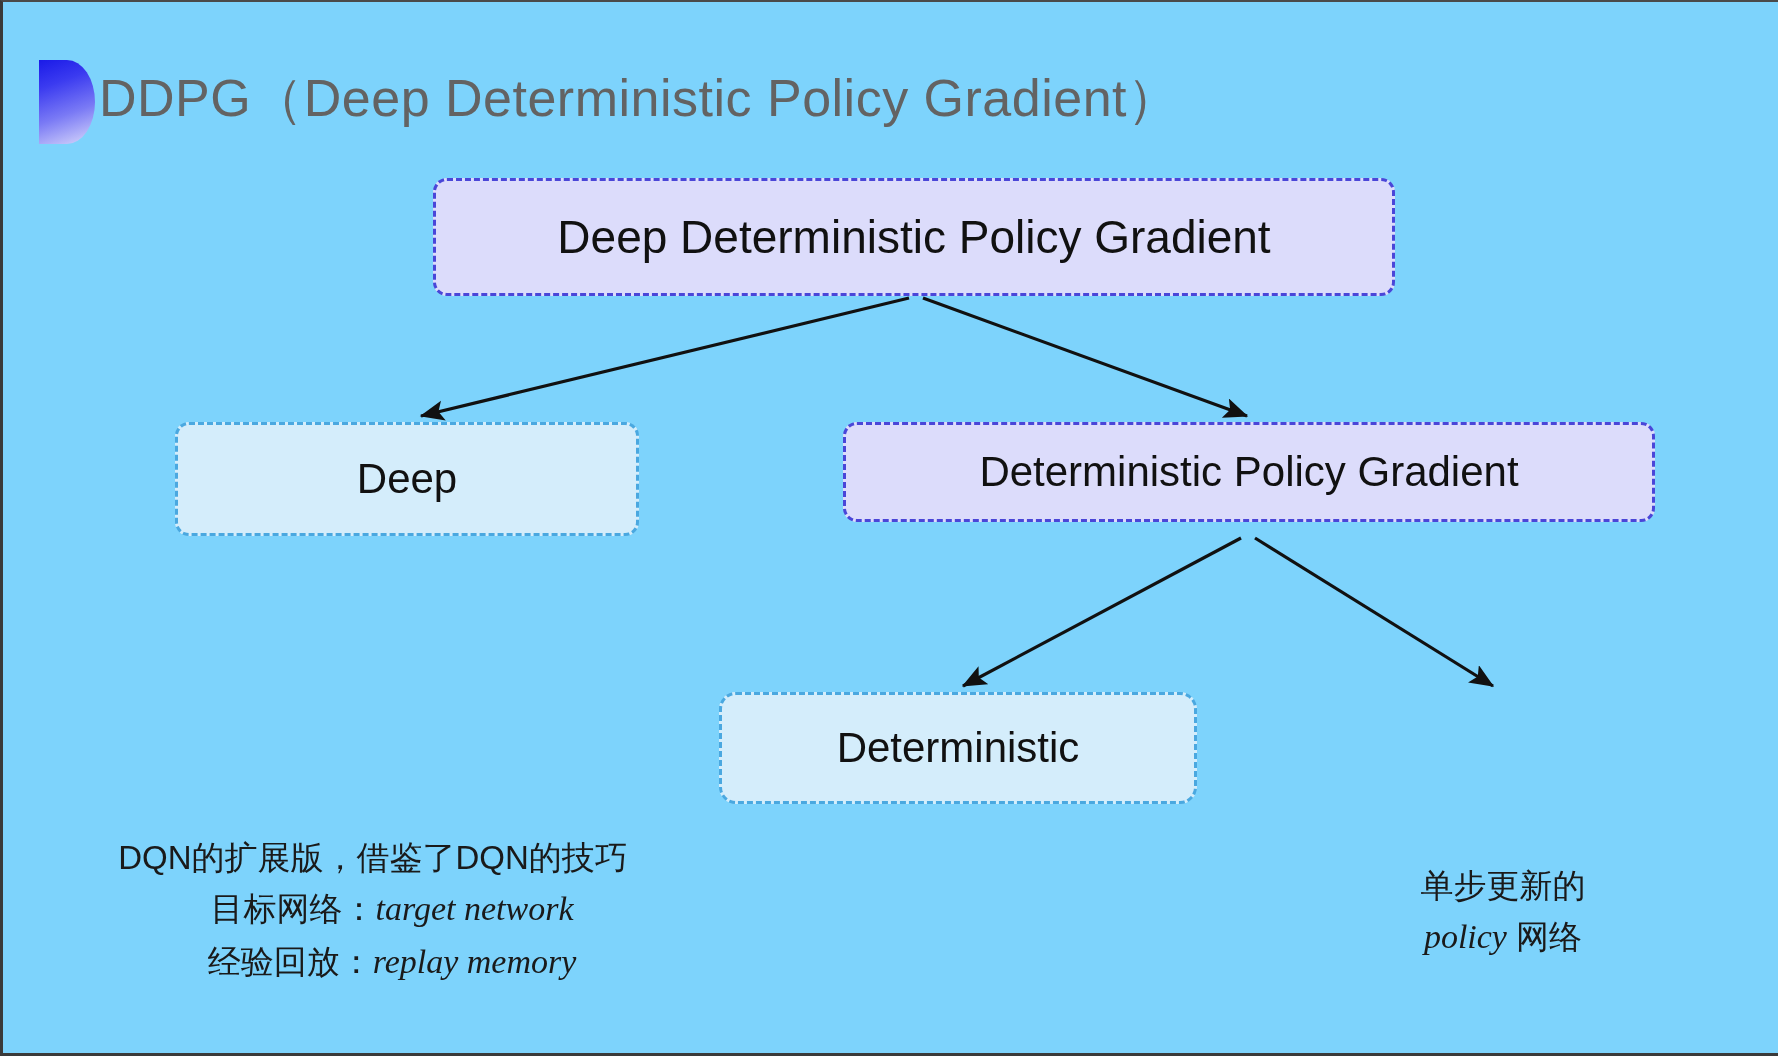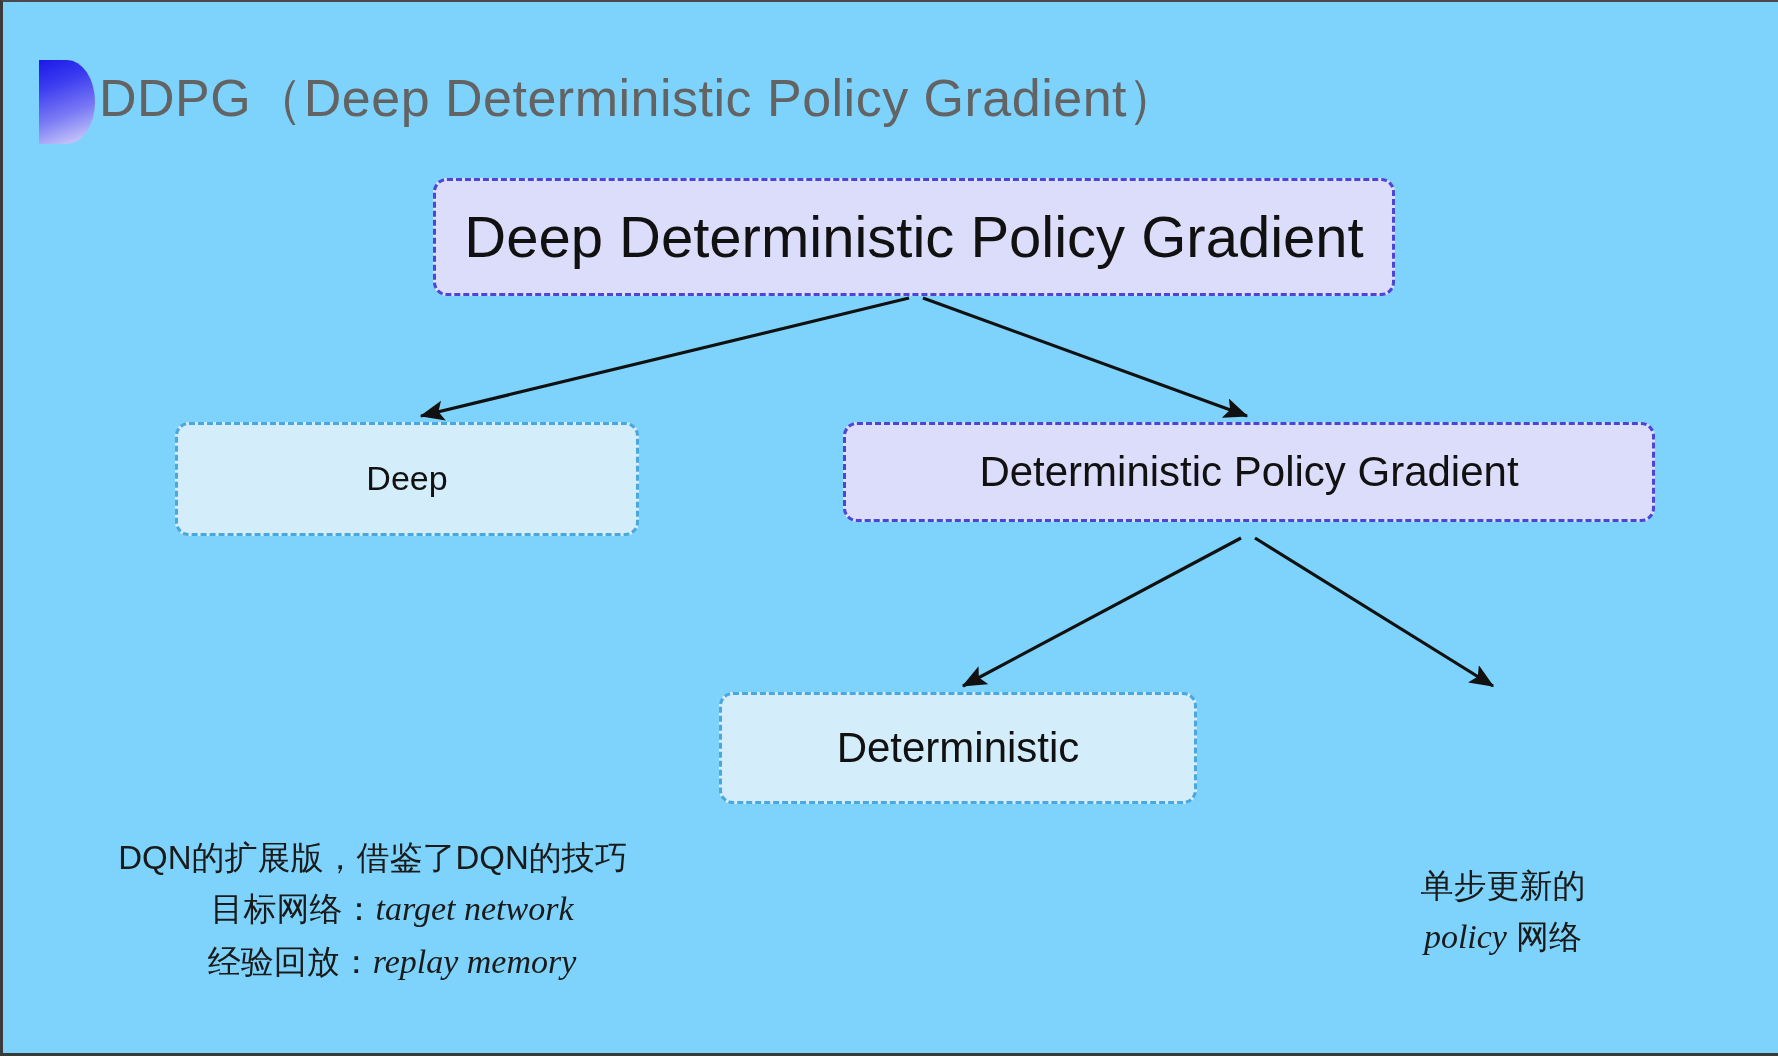--- a/index.html
+++ b/index.html
@@ -65,24 +65,24 @@
   }
   .node.purple {
     background: #dcdcfb;
     border: 3px dashed #4a46d8;
   }
   .node.blue {
     background: #d4edfb;
     border: 3px dashed #4aa8e0;
   }
 
-  #node-root      { left: 430px; top: 176px; width: 962px; height: 118px; font-size: 58px; }
-  #node-deep      { left: 172px; top: 420px; width: 464px; height: 114px; font-size: 34px; }
+  #node-root      { left: 430px; top: 176px; width: 962px; height: 118px; font-size: 46px; }
+  #node-deep      { left: 172px; top: 420px; width: 464px; height: 114px; font-size: 42px; }
   #node-dpg       { left: 840px; top: 420px; width: 812px; height: 100px; font-size: 42px; }
-  #node-det       { left: 716px; top: 690px; width: 478px; height: 112px; font-size: 42px; }
+  #node-det       { left: 716px; top: 690px; width: 478px; height: 112px; font-size: 42px; border-radius: 17px; }
   #node-pg        { left: 1266px; top: 690px; width: 466px; height: 112px; font-size: 42px; }
 
   
   #arrows {
     position: absolute;
     left: 0; top: 0;
     width: 1778px;
     height: 1056px;
     pointer-events: none;
   }

